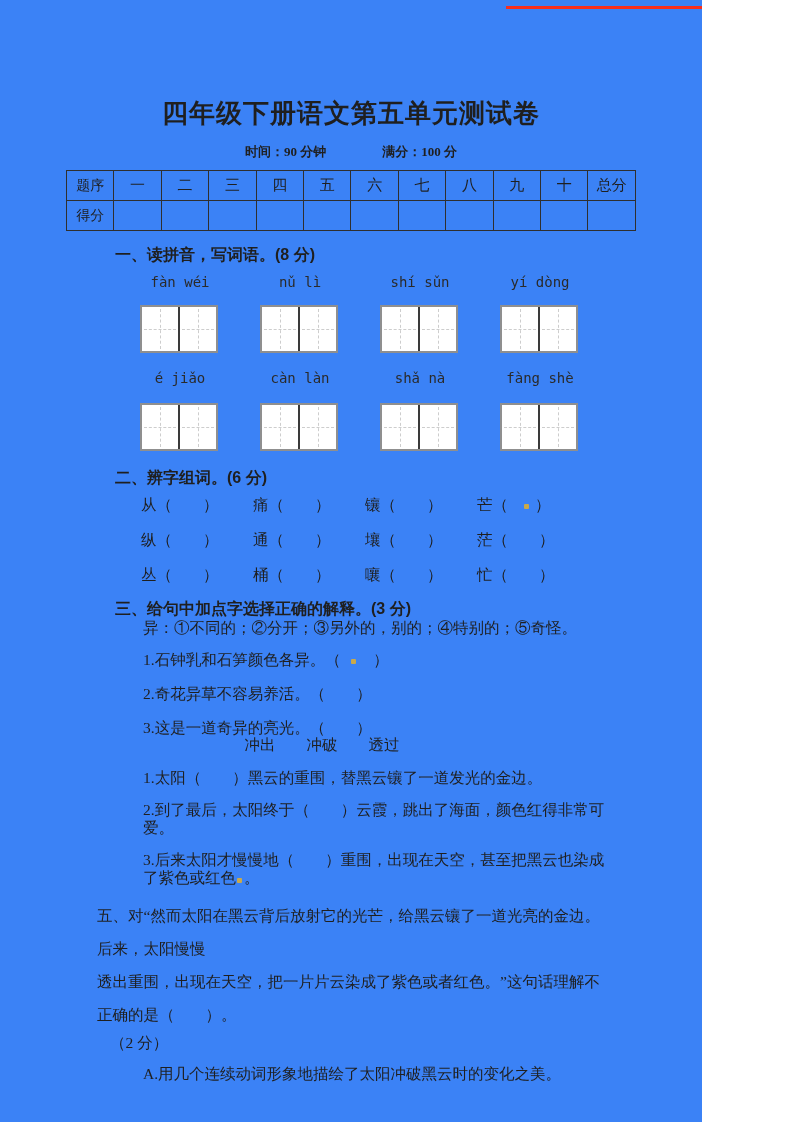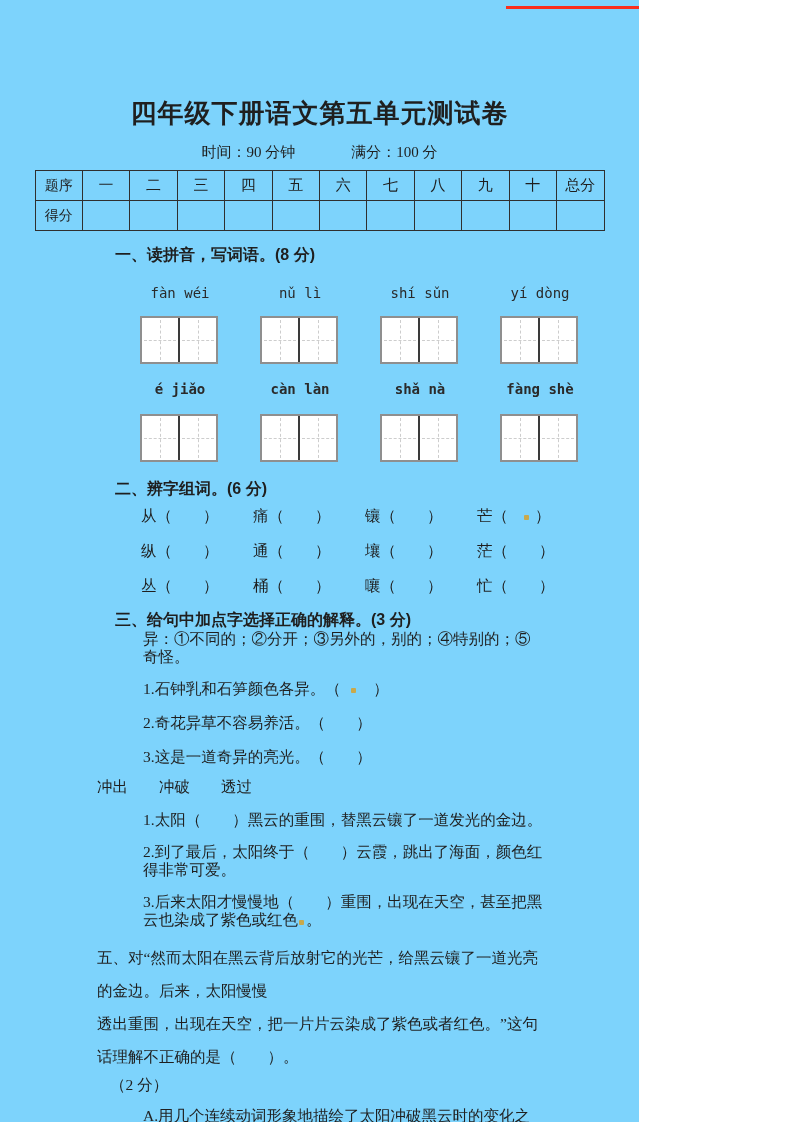--- a/index.html
+++ b/index.html
@@ -1,38 +1,38 @@
 <!DOCTYPE html>
 <html><head>
 <meta charset="utf-8">
 <style>
   html,body { margin:0; padding:0; background:#ffffff; }
   .page {
     position:relative;
-    width:639px; height:1122px;
-    background:#7dd3fc;
+    width:702px; height:1122px;
+    background:#3b82f6;
     color:#1f1f1f;
     font-family:"Liberation Serif","DejaVu Serif",serif;
     overflow:hidden;
   }
   .red-line {
     position:absolute; top:6px; left:506px; width:287px; height:3px;
     background:#fa2f1d;
   }
   .title {
     margin:96px 0 0 0;
     text-align:center;
     font-family:"Liberation Sans","DejaVu Sans",sans-serif;
     font-size:26px; line-height:34px; font-weight:700;
     letter-spacing:1px;
   }
   .meta {
     display:flex; justify-content:center; gap:56px;
     margin-top:12px;
-    font-size:15px; line-height:20px;
+    font-size:13px; line-height:20px;font-weight:bold;
   }
   .score-table {
     margin:8px auto 7px auto;
     border-collapse:collapse;
     width:570px; table-layout:fixed;
     font-family:"Liberation Sans","DejaVu Sans",sans-serif;
   }
   .score-table td {
     border:1.5px solid #2f2f2f;
     height:29px; text-align:center; vertical-align:middle;
@@ -43,22 +43,22 @@
   .sec-head {
     margin:0 0 0 18px;
     font-family:"Liberation Sans","DejaVu Sans",sans-serif;
     font-weight:700; font-size:16px; line-height:20px;
   }
   .sh1 { margin-top:14px; }
   .sh2 { margin-top:15px; }
   .sh3 { margin-top:15px; }
   .sh4 { margin-top:4px; }
   .py-row { display:flex; margin-left:43px; }
-  .py-row-1 { margin-top:19px; }
-  .py-row-2 { margin-top:14px;font-weight:bold; }
+  .py-row-1 { margin-top:8px; }
+  .py-row-2 { margin-top:14px; }
   .py-col { width:120px; flex:0 0 120px; }
   .py {
     display:inline-block; width:80px; text-align:center;
     font-family:"DejaVu Sans Mono","Liberation Mono",monospace;
     font-size:14px; line-height:16px; color:#2a2a2a;
   }
   .grid-row { display:flex; margin-left:43px; }
   .grid-row-1 { margin-top:14px; }
   .grid-row-2 { margin-top:16px; }
   .tian { display:inline-flex; border:2px solid #8f8f8f; background:#fff; }
@@ -75,22 +75,22 @@
   .bx-row { display:flex; margin-left:44px; font-size:15.5px; line-height:18px; }
   .bxr1 { margin-top:8px; }
   .bxr2 { margin-top:17px; }
   .bxr3 { margin-top:17px; }
   .bx { width:112px; flex:0 0 112px; }
   .item { margin-left:46px; font-size:15.5px; line-height:18px; }
   .def-line { margin-top:0; }
   .it-14 { margin-top:14px; }
   .it-16 { margin-top:16px; }
   .word-bank {
-    margin-top:13px; padding-right:60px;
-    font-size:15.5px; line-height:16px;
+    padding-right:60px;
+    text-align:center; font-size:15.5px; line-height:16px;
   }
   .sec5-line { font-size:15.5px; line-height:33px; }
   .sec5-block { margin-top:12px; }
   .sec5-score { margin-left:13px; font-size:15.5px; line-height:24px; }
   .option-a { margin-top:10px; }
   .dot {
     display:inline-block; width:5px; height:5px;
     background:#c9a94b; border-radius:1px;
   }
   .dot-paren { vertical-align:middle; margin:0 6px 0 16px; }

